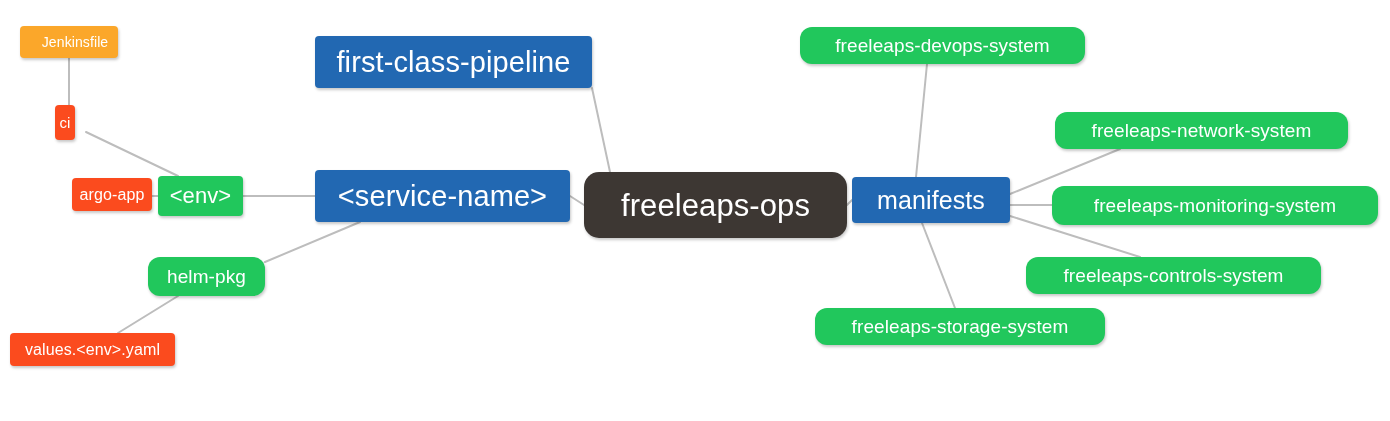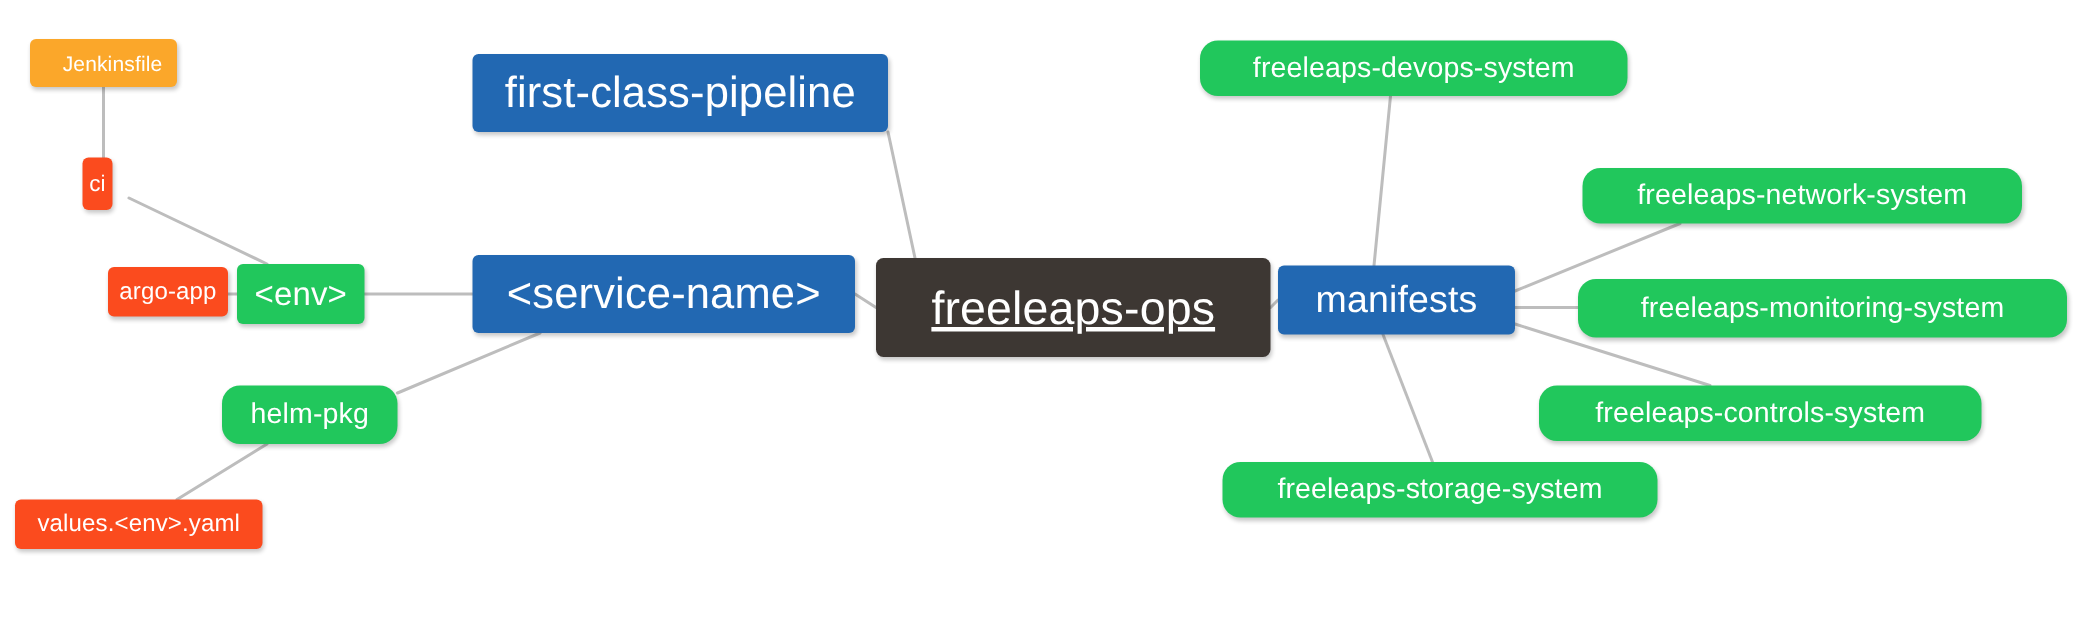--- a/index.html
+++ b/index.html
@@ -34,22 +34,21 @@
     justify-content: center;
     color: #ffffff;
     border-radius: 4px;
     white-space: nowrap;
     box-shadow: 1px 2px 3px rgba(0,0,0,0.22);
     line-height: 1;
     letter-spacing: 0.1px;
     user-select: none;
   }
   .node.root {
-    border-radius: 5px;
-    text-decoration: underline;
+    border-radius: 15px;
   }
   .lvl-root  { font-size: 31px; }
   .lvl-1     { font-size: 29px; }
   .lvl-1s    { font-size: 25px; }
   .lvl-2b    { font-size: 22px; }
   .lvl-3     { font-size: 19px; border-radius: 12px; }
   .lvl-4     { font-size: 14px; }
   .lvl-5     { font-size: 15px; }
   .lvl-6     { font-size: 16px; }
 </style>

